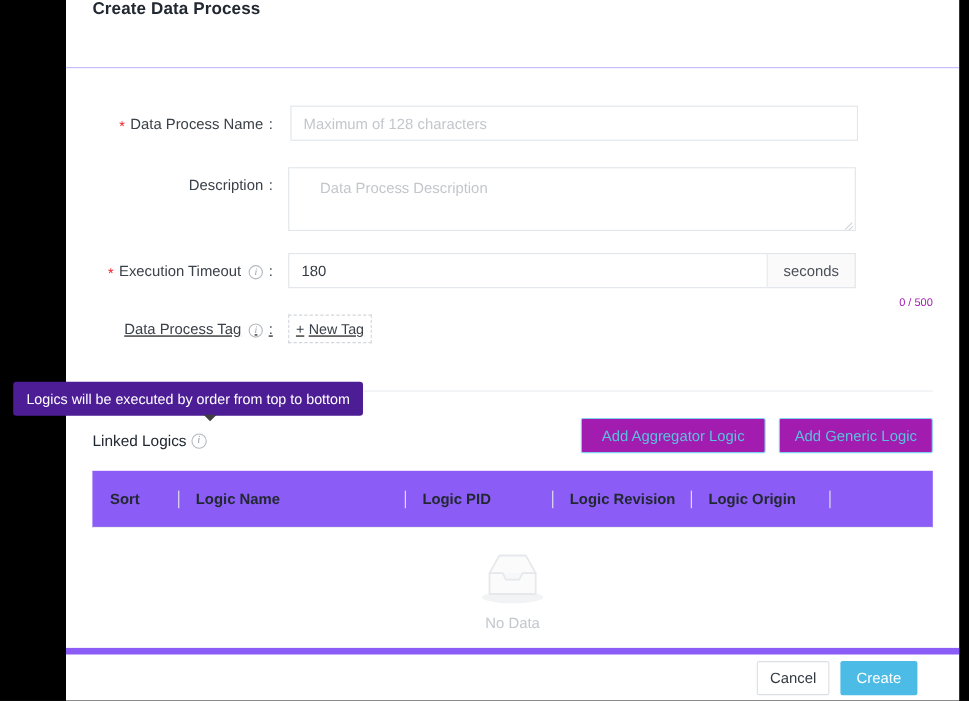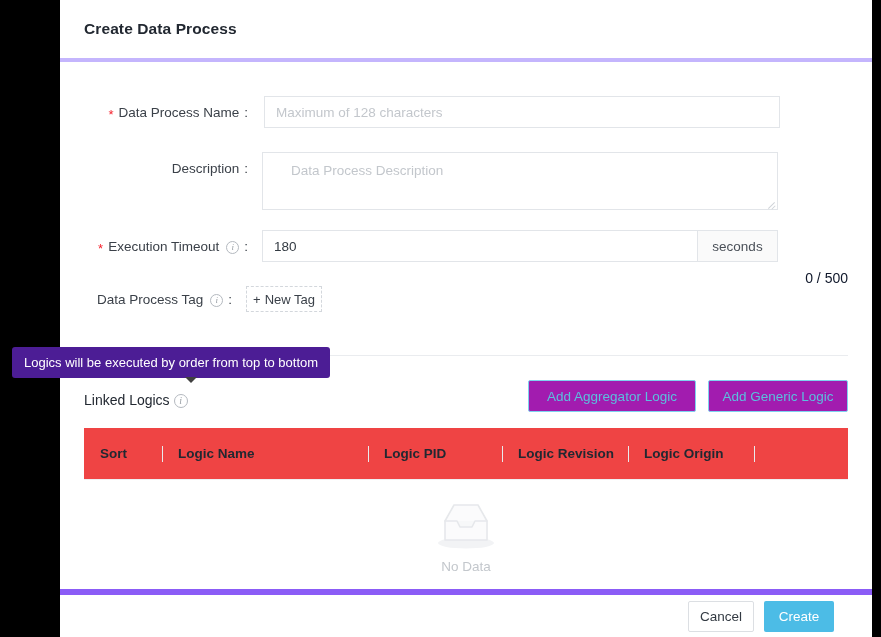--- a/index.html
+++ b/index.html
@@ -19,22 +19,22 @@
   
   #modal {
     position: absolute;
     left: 60px; top: 0px;
     width: 812px; height: 637px;
     background: #ffffff;
     overflow: hidden;
   }
   .modal-header {
     height: 62px;
-    border-bottom: 4px solid #c4b5fd;
-    display: flex; align-items: center;
+    border-bottom: 1px solid #c4b5fd;
+    display: flex; 
     padding-left: 24px;
   }
   .modal-title {
     font-size: 15.5px;
     font-weight: bold;
     color: #222831;
     letter-spacing: .1px;
   }
 
   .modal-body {
@@ -111,22 +111,22 @@
     position: absolute;
     background: #cfd3d8;
     height: 1px;
     transform-origin: center;
   }
   .resize-grip:before { width: 9px; right: 0; bottom: 2px; transform: rotate(-45deg); }
   .resize-grip:after  { width: 5px; right: 0; bottom: 0px; transform: rotate(-45deg); }
 
   .char-counter {
     position: absolute;
-    font-size: 14px;
-    color: #0f172a;
+    font-size: 10px;
+    color: #a21caf;
   }
 
   .suffix-box {
     border: 1px solid #e2e5e9;
     border-left: none;
     background: #fafafa;
     font-size: 13.5px;
     color: #4a5058;
     display: flex; align-items: center; justify-content: center;
   }
@@ -171,21 +171,21 @@
     border-radius: 2px;
     cursor: pointer;
     display: flex; align-items: center; justify-content: center;
     font-family: "Liberation Sans", sans-serif;
   }
 
   
   .table-wrap { position: absolute; }
   .table-head {
     display: flex;
-    background: #ef4444;
+    background: #8b5cf6;
     border-bottom: 1px solid #eef0f2;
     height: 52px;
     align-items: center;
   }
   .th {
     font-size: 13.5px;
     font-weight: bold;
     color: #222831;
     padding-left: 16px;
     position: relative;
@@ -308,21 +308,21 @@
         <div class="form-label" style="width:164px; height:32px;">
           <span class="req-star">*</span>
           <span>Execution Timeout</span>
           <span class="info-icon">i</span>
           <span class="colon">:</span>
         </div>
         <input class="text-input" style="margin-left: 14px; width: 436px; height: 32px;" type="text" value="180">
         <div class="suffix-box" style="width:80px; height:32px;">seconds</div>
       </div>
 
-      <div class="form-row" style="left:8px; top:224px; width:764px;">
+      <div class="form-row" style="left:24px; top:224px; width:764px;text-decoration:underline;">
         <div class="form-label" style="width:164px; height:26px;">
           <span>Data Process Tag</span>
           <span class="info-icon">i</span>
           <span class="colon">:</span>
         </div>
         <button class="new-tag-btn" style="margin-left:14px; width:76px; height:26px;">
           <span class="plus-glyph">+</span>
           <span>New Tag</span>
         </button>
       </div>

